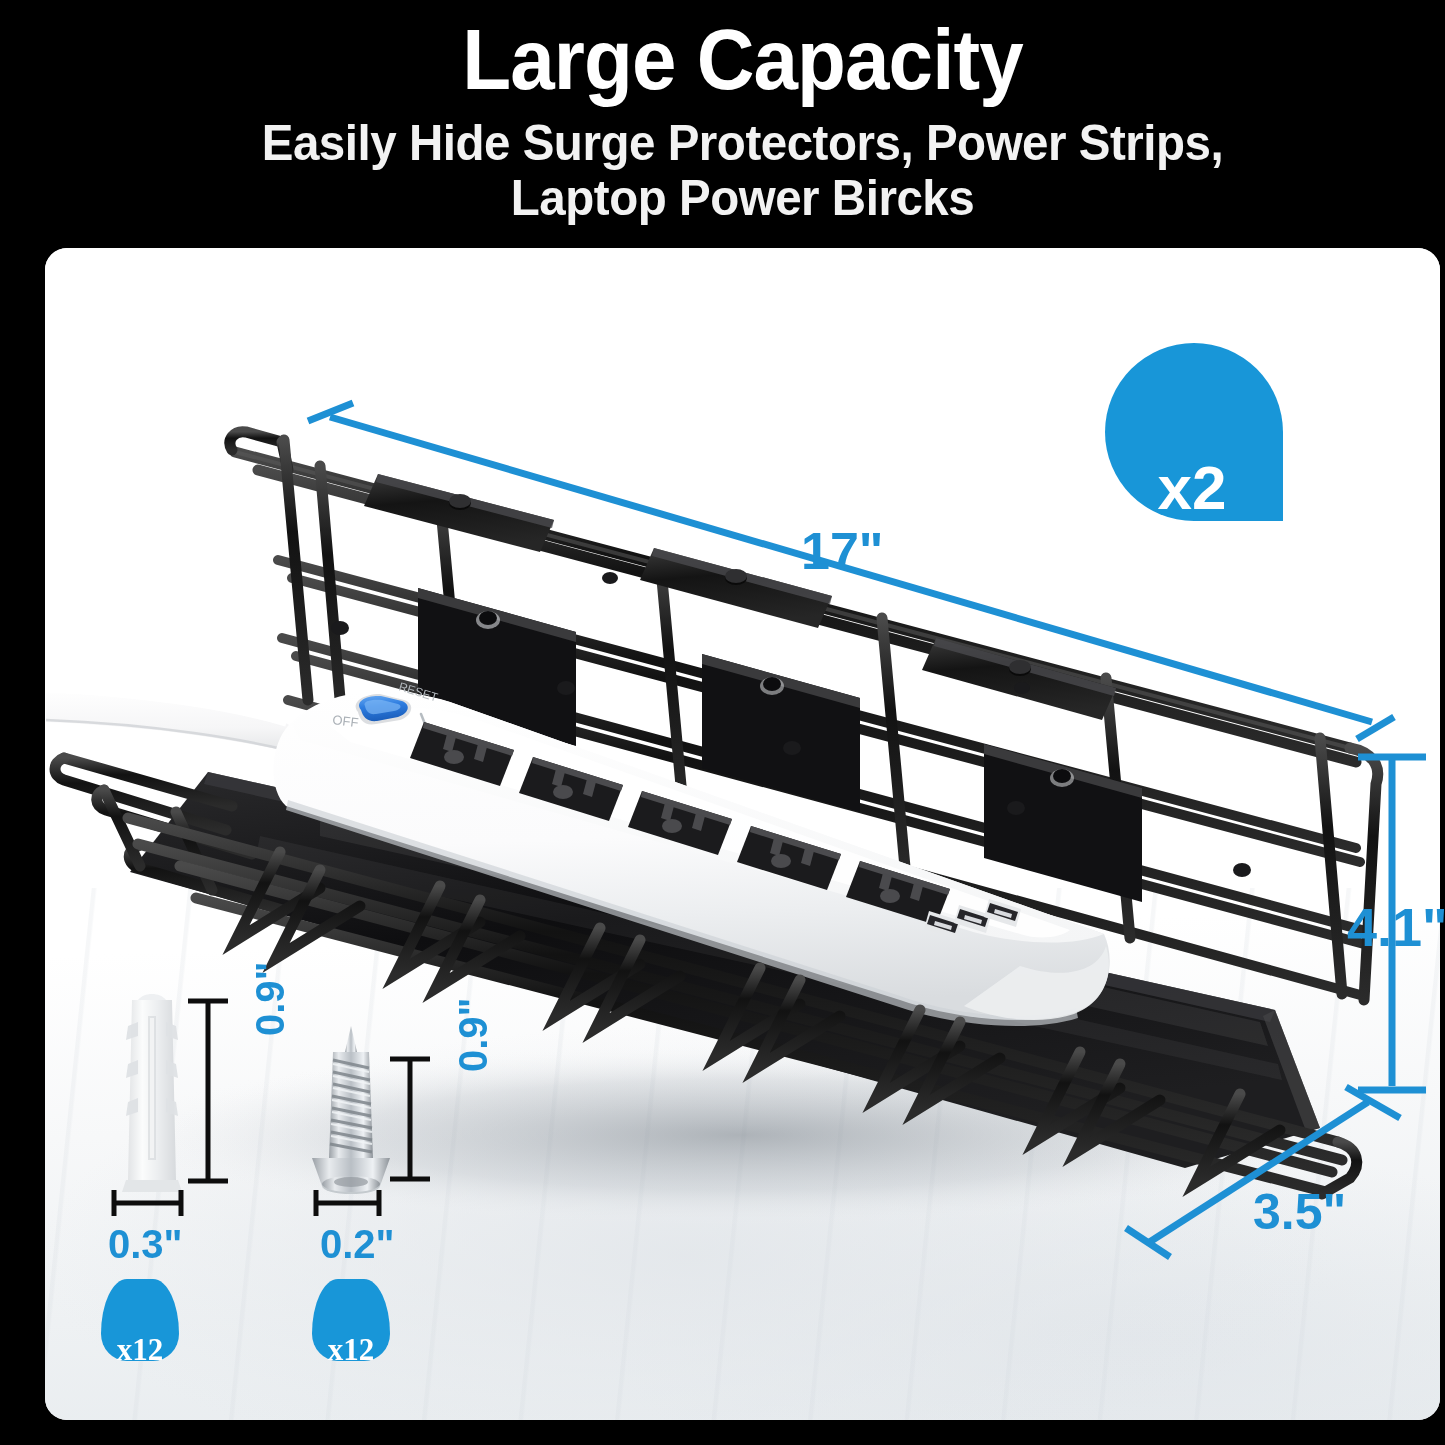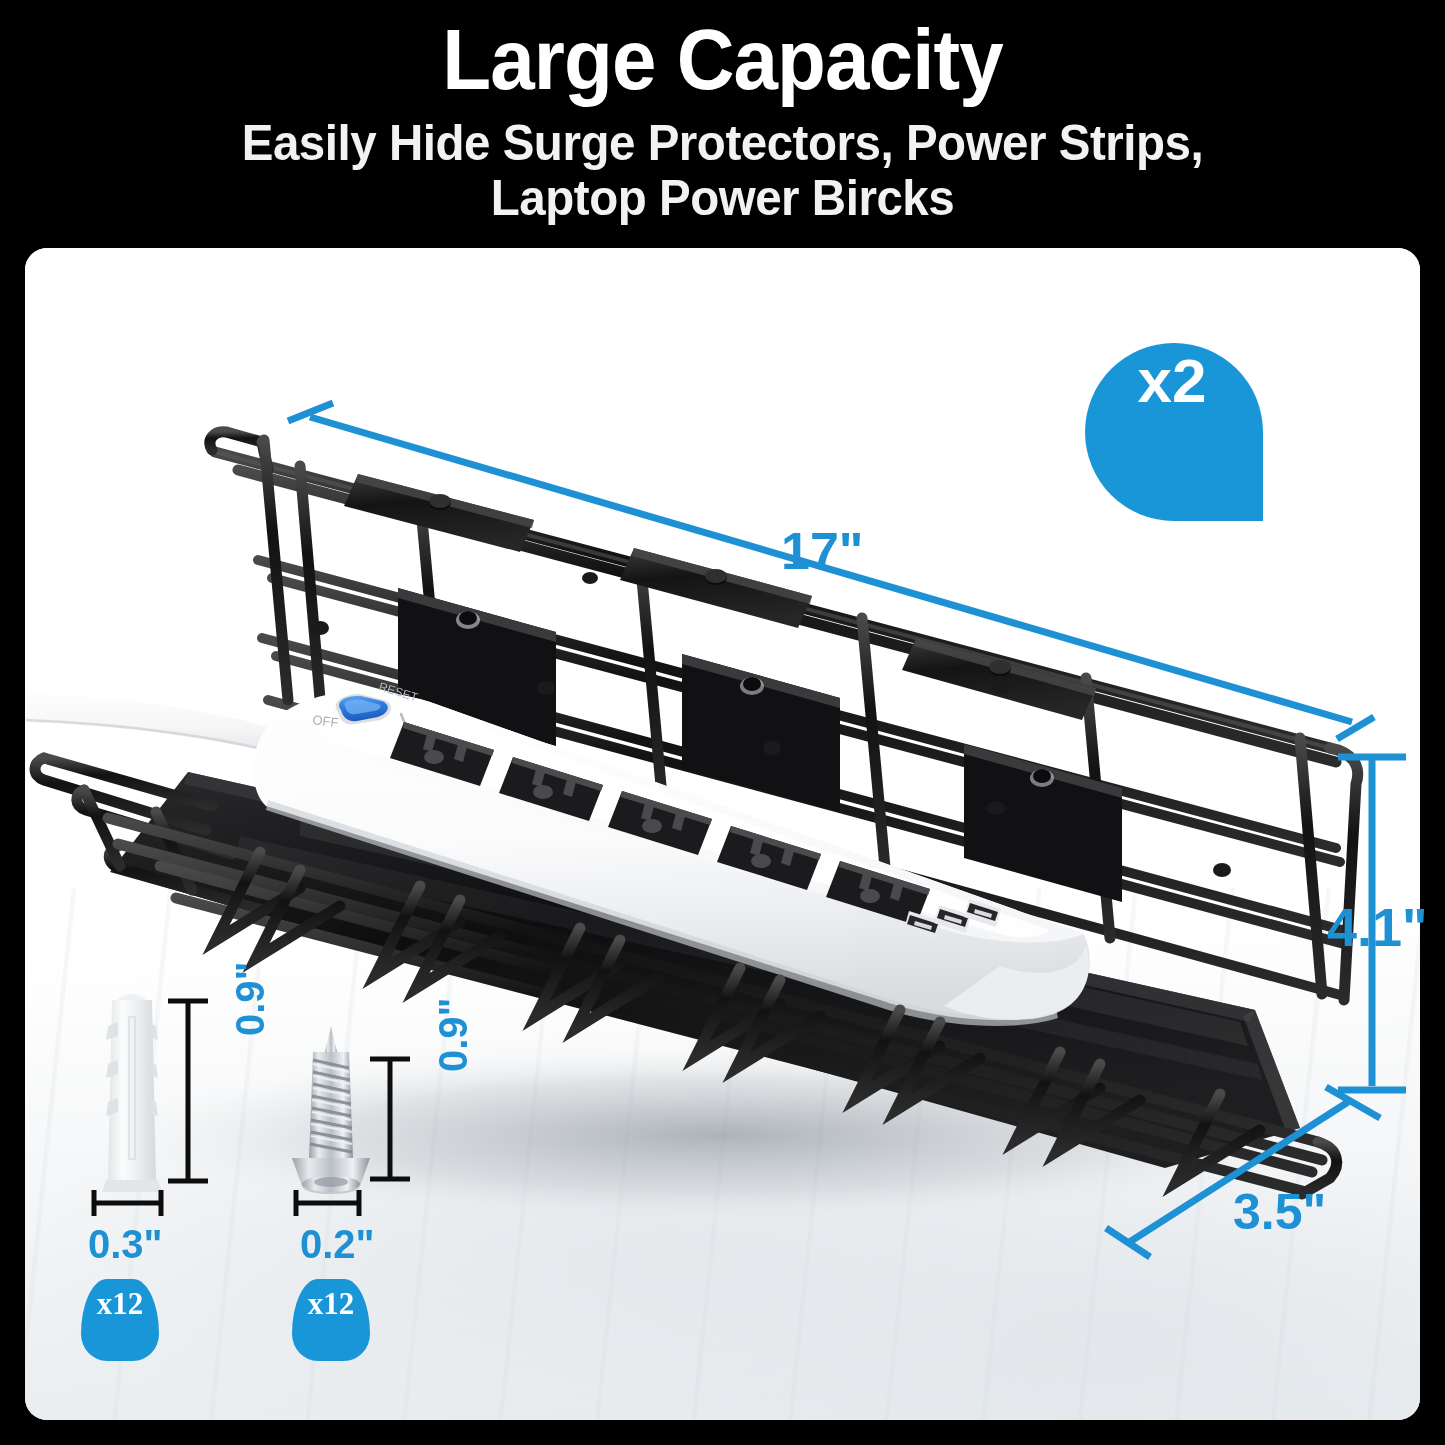--- a/index.html
+++ b/index.html
@@ -2,21 +2,21 @@
 <html><head>
 <meta charset="utf-8">
 <style>
   * { box-sizing: border-box; margin: 0; padding: 0; }
   html, body {
     width: 1445px; height: 1445px;
     background: #000000;
     font-family: "Liberation Sans", sans-serif;
     overflow: hidden;
   }
-  #root { position: relative; width: 1294px; height: 1445px; background:#000; }
+  #root { position: relative; width: 1294px; height: 1445px; background:#000;margin-left:20px; }
 
   
   .header { position:absolute; left:0; top:0; width:1445px; height:248px;
             text-align:center; color:#ffffff; }
   .headline { font-size:86px; font-weight:bold; line-height:1.02;
               letter-spacing:-1px; padding-top:16px;
               font-family:"Liberation Sans", sans-serif;
               transform: scaleX(0.93); }
   .subline { font-size:50px; font-weight:bold; line-height:1.10;
              letter-spacing:-0.5px; margin-top:12px;
@@ -30,21 +30,21 @@
         radial-gradient(ellipse 900px 320px at 46% 86%, rgba(226,230,234,0.85) 0%, rgba(255,255,255,0) 72%),
         radial-gradient(ellipse 700px 260px at 78% 93%, rgba(221,226,231,0.6) 0%, rgba(255,255,255,0) 75%),
         linear-gradient(178deg,#ffffff 0%,#ffffff 58%,#f7f8f9 73%,#eef1f3 88%,#e8ecef 100%);
   }
   
   .streaks { position:absolute; left:0; top:640px; width:100%; height:532px; opacity:.55;
      background: repeating-linear-gradient(96deg, rgba(210,216,221,0) 0px, rgba(210,216,221,0) 46px,
                  rgba(208,214,220,0.35) 47px, rgba(208,214,220,0.35) 50px, rgba(210,216,221,0) 52px, rgba(210,216,221,0) 96px); }
 
   
-  .drop { position:absolute; background:#1896D8; display:flex; align-items:flex-start;
+  .drop { position:absolute; background:#1896D8; display:flex; align-items:flex-end;
           justify-content:center; color:#ffffff; font-weight:bold; }
   .drop.pt-br { border-radius:50% 50% 0 50%; }   
   .drop.pt-top { border-radius:50% 50% 50% 50% / 100% 100% 50% 50%; }
   .badge-x2 { left:1085px; top:343px; width:178px; height:178px; font-size:62px; }
   .badge-x2 span { transform:translate(-2px,2px); }
   .badge-sm { width:78px; height:82px; font-size:31px;font-family:Liberation Serif, serif; }
   .badge-sm span { transform: translateY(7px); }
 
   
   .dim { position:absolute; color:#1E90D4; font-weight:bold;

